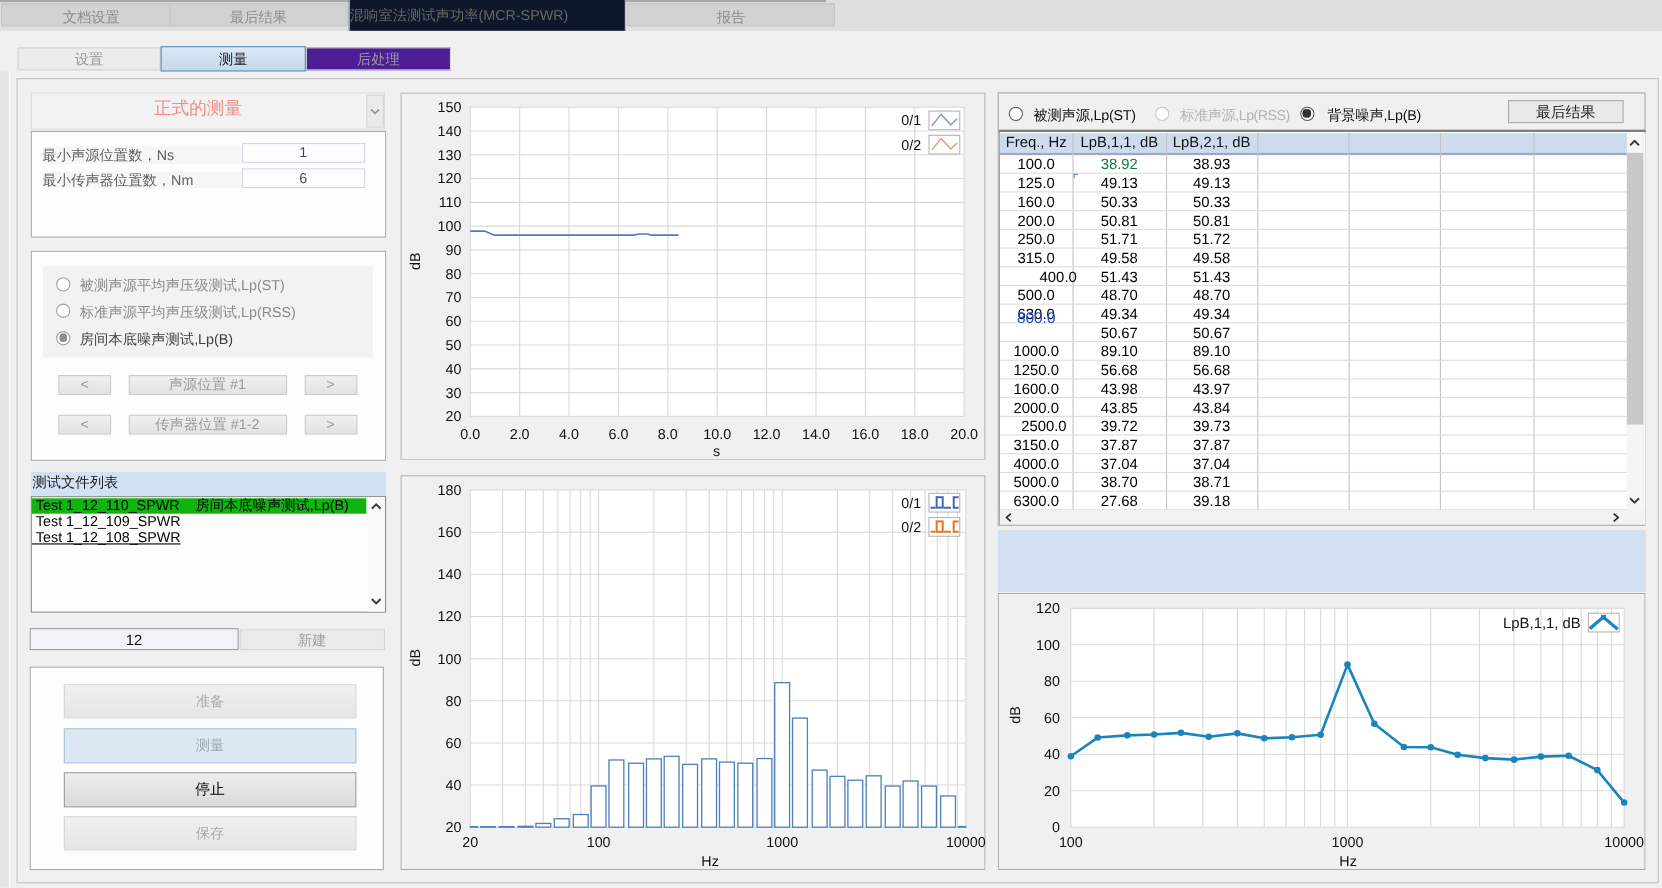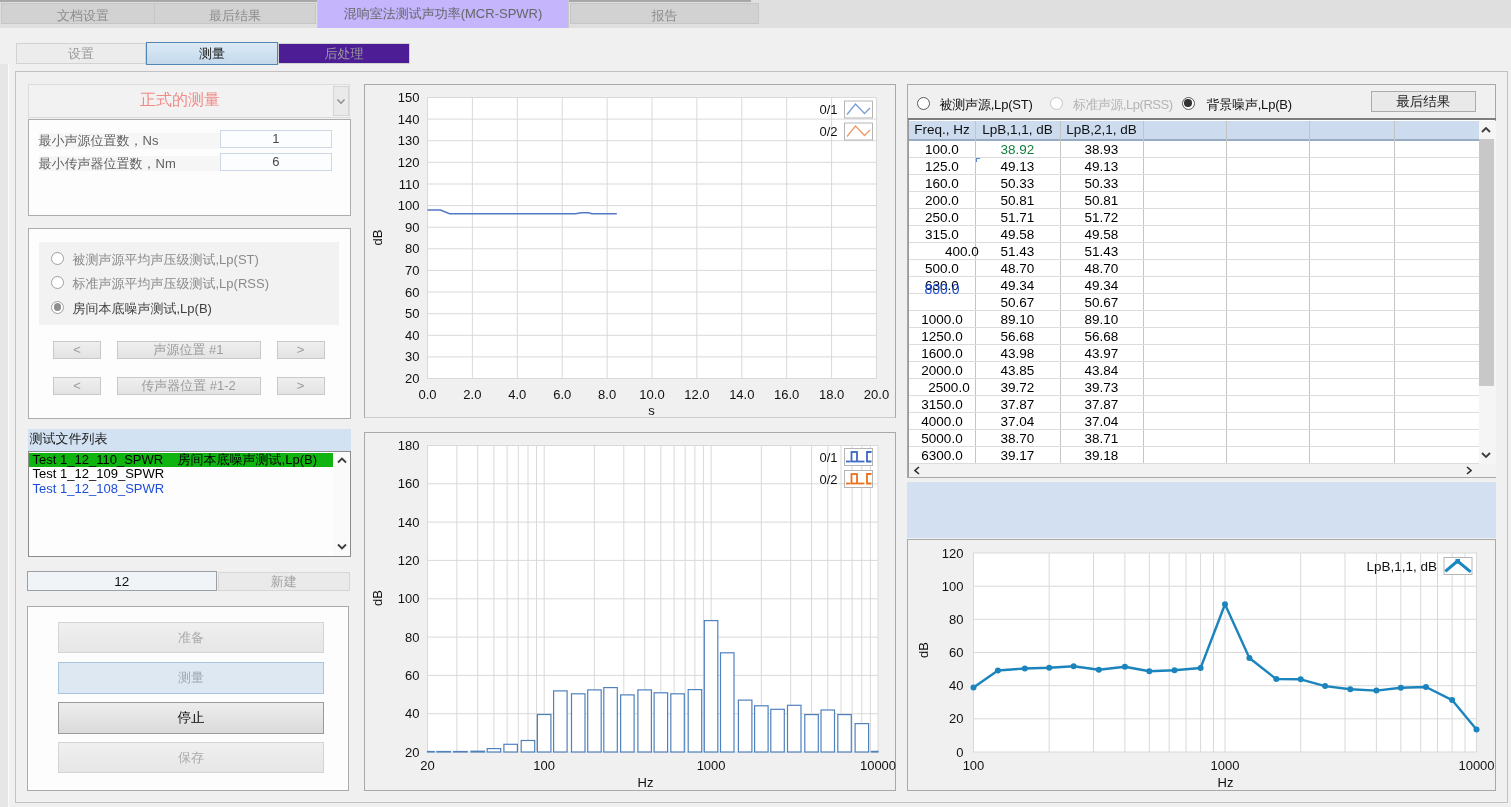--- a/index.html
+++ b/index.html
@@ -5,21 +5,21 @@
 body{width:1511px;height:807px;position:relative;background:#f0f0f0;font-family:"Liberation Sans", sans-serif;overflow:hidden;}
 .abs{position:absolute;box-sizing:border-box;}
 .btn{position:absolute;box-sizing:border-box;background:linear-gradient(#efefef,#e3e3e3);border:1px solid #c9c9c9;color:#9b9b9b;text-align:center;font-size:13px;}
 .gb{position:absolute;box-sizing:border-box;background:#fdfdfd;border:1px solid #adadad;}
 </style></head><body>
 <div class="abs" style="left:0;top:0;width:1511px;height:28px;background:#dfdfdf;"></div>
 <div class="abs" style="left:0;top:0;width:751px;height:2px;background:#a8a8a8;"></div>
 <div class="abs" style="left:1px;top:3px;width:164px;height:21px;background:#d2d2d2;border:1px solid #c6c6c6;color:#8d8d8d;font-size:13px;text-align:center;line-height:23px;">文档设置</div>
 <div class="abs" style="left:154px;top:3px;width:162px;height:21px;background:#d2d2d2;border:1px solid #c6c6c6;color:#8d8d8d;font-size:13px;text-align:center;line-height:23px;">最后结果</div>
 <div class="abs" style="left:570px;top:3px;width:189px;height:21px;background:#d2d2d2;border:1px solid #c6c6c6;color:#8d8d8d;font-size:13px;text-align:center;line-height:23px;">报告</div>
-<div class="abs" style="left:317px;top:0;width:252px;height:28px;background:#c4b5fd;border-left:1px solid #c9c9c9;border-right:1px solid #c9c9c9;color:#666;font-size:13px;text-align:center;line-height:28px;">混响室法测试声功率(MCR-SPWR)</div>
+<div class="abs" style="left:317px;top:0;width:252px;height:28px;background:#0f172a;border-left:1px solid #c9c9c9;border-right:1px solid #c9c9c9;color:#666;font-size:13px;text-align:left;line-height:28px;">混响室法测试声功率(MCR-SPWR)</div>
 <div class="abs" style="left:16px;top:43px;width:130px;height:21px;background:#ececec;border:1px solid #d2d2d2;color:#9a9a9a;font-size:13px;text-align:center;line-height:19px;">设置</div>
 <div class="abs" style="left:146px;top:42px;width:132px;height:23px;background:linear-gradient(#dce9f5,#c3d9ec);border:1px solid #5286b4;color:#1a1a1a;font-size:13px;text-align:center;line-height:21px;">测量</div>
 <div class="abs" style="left:278px;top:43px;width:132px;height:21px;background:#4c1d95;border:1px solid #d2d2d2;color:#9a9a9a;font-size:13px;text-align:center;line-height:19px;">后处理</div>
 <div class="abs" style="left:0;top:64px;width:9px;height:743px;background:#e6e6e6;border-right:1px solid #fbfbfb;"></div>
 <div class="abs" style="left:14.5px;top:71px;width:1493px;height:731.5px;border:1px solid #c2c2c2;background:#f0f0f0;"></div>
 <div class="abs" style="left:28px;top:84px;width:322px;height:33.5px;background:#f2f2f2;border:1px solid #dcdcdc;"></div>
 <div class="abs" style="left:28px;top:84px;width:304px;height:33.5px;color:#f18c88;font-size:16px;text-align:center;line-height:31px;">正式的测量</div>
 <div class="abs" style="left:332.5px;top:86px;width:16px;height:29.5px;background:#eaeaea;border:1px solid #d5d5d5;"></div>
 <svg class="abs" style="left:335.5px;top:98px;" width="10" height="8">
     <polyline points="1.5,1.5 5,5.2 8.5,1.5" fill="none" stroke="#8a8a8a" stroke-width="1.3"></polyline>
@@ -41,21 +41,21 @@
 <div class="btn" style="left:53px;top:340.5px;width:48px;height:18px;line-height:16px;">&lt;</div>
 <div class="btn" style="left:116.5px;top:340.5px;width:144px;height:18px;line-height:16px;">声源位置 #1</div>
 <div class="btn" style="left:276.5px;top:340.5px;width:48px;height:18px;line-height:16px;">&gt;</div>
 <div class="btn" style="left:53px;top:377px;width:48px;height:18px;line-height:16px;">&lt;</div>
 <div class="btn" style="left:116.5px;top:377px;width:144px;height:18px;line-height:16px;">传声器位置 #1-2</div>
 <div class="btn" style="left:276.5px;top:377px;width:48px;height:18px;line-height:16px;">&gt;</div>
 <div class="abs" style="left:27.5px;top:428.5px;width:323.5px;height:22.5px;background:#d3e2f3;color:#1a1a1a;font-size:13px;line-height:19px;padding-left:2px;">测试文件列表</div>
 <div class="abs" style="left:27.5px;top:451px;width:323.5px;height:106px;background:#fdfdfd;border:1px solid #8c8c8c;"></div>
 <div class="abs" style="left:29px;top:452.5px;width:304px;height:14.5px;background:#10b410;color:#000;font-size:13px;line-height:14.5px;white-space:pre;">&nbsp;Test 1_12_110_SPWR&nbsp;&nbsp;&nbsp;&nbsp;房间本底噪声测试,Lp(B)</div>
 <div class="abs" style="left:29px;top:467px;width:304px;height:14.5px;color:#000;font-size:13px;line-height:14.5px;white-space:pre;">&nbsp;Test 1_12_109_SPWR</div>
-<div class="abs" style="left:29px;top:481.5px;width:304px;height:14.5px;color:#1d4ed8;font-size:13px;line-height:14.5px;white-space:pre;">&nbsp;Test 1_12_108_SPWR</div>
+<div class="abs" style="left:29px;top:481.5px;width:304px;height:14.5px;color:#000000;font-size:13px;line-height:14.5px;white-space:pre;text-decoration:underline;">&nbsp;Test 1_12_108_SPWR</div>
 <div class="abs" style="left:333.5px;top:452px;width:16.5px;height:104px;background:#fafafa;"></div>
 <svg class="abs" style="left:337px;top:457px;" width="10" height="7">
     <polyline points="1,5.5 5,1.5 9,5.5" fill="none" stroke="#3c3c3c" stroke-width="1.8"></polyline>
   </svg>
 <svg class="abs" style="left:337px;top:543px;" width="10" height="7">
     <polyline points="1,1.5 5,5.5 9,1.5" fill="none" stroke="#3c3c3c" stroke-width="1.8"></polyline>
   </svg>
 <div class="abs" style="left:27px;top:570.5px;width:189.5px;height:20.5px;background:#f1f4f6;border:1px solid #9aa0a6;color:#111;font-size:13.5px;text-align:center;line-height:19px;">12</div>
 <div class="abs" style="left:217.5px;top:571.5px;width:132.5px;height:19px;background:#eaeaea;border:1px solid #d6d6d6;color:#9f9f9f;font-size:13px;text-align:center;line-height:17px;">新建</div>
 <div class="gb" style="left:27px;top:606px;width:322px;height:185px;border-color:#aaa;"></div>
@@ -316,21 +316,21 @@
 <div style="position:absolute;left:909px;top:428.5px;width:569.5px;height:1px;background:#dcdcdc;"></div>
 <div style="position:absolute;left:909px;top:412.5px;width:66px;height:17.0px;line-height:17.0px;text-align:center;font-size:13.5px;color:#000;">4000.0</div>
 <div style="position:absolute;left:975px;top:412.5px;width:85px;height:17.0px;line-height:17.0px;text-align:center;font-size:13.5px;color:#000;">37.04</div>
 <div style="position:absolute;left:1060px;top:412.5px;width:83px;height:17.0px;line-height:17.0px;text-align:center;font-size:13.5px;color:#000;">37.04</div>
 <div style="position:absolute;left:909px;top:445.5px;width:569.5px;height:1px;background:#dcdcdc;"></div>
 <div style="position:absolute;left:909px;top:429.5px;width:66px;height:17.0px;line-height:17.0px;text-align:center;font-size:13.5px;color:#000;">5000.0</div>
 <div style="position:absolute;left:975px;top:429.5px;width:85px;height:17.0px;line-height:17.0px;text-align:center;font-size:13.5px;color:#000;">38.70</div>
 <div style="position:absolute;left:1060px;top:429.5px;width:83px;height:17.0px;line-height:17.0px;text-align:center;font-size:13.5px;color:#000;">38.71</div>
 <div style="position:absolute;left:909px;top:462.5px;width:569.5px;height:1px;background:#dcdcdc;"></div>
 <div style="position:absolute;left:909px;top:446.5px;width:66px;height:17.0px;line-height:17.0px;text-align:center;font-size:13.5px;color:#000;">6300.0</div>
-<div style="position:absolute;left:975px;top:446.5px;width:85px;height:17.0px;line-height:17.0px;text-align:center;font-size:13.5px;color:#000;">39.17</div>
+<div style="position:absolute;left:975px;top:446.5px;width:85px;height:17.0px;line-height:17.0px;text-align:center;font-size:13.5px;color:#000;">27.68</div>
 <div style="position:absolute;left:1060px;top:446.5px;width:83px;height:17.0px;line-height:17.0px;text-align:center;font-size:13.5px;color:#000;">39.18</div>
 <div style="position:absolute;left:975.5px;top:157.5px;width:4px;height:1px;background:#5588cc;"></div>
 <div style="position:absolute;left:975.5px;top:157.5px;width:1px;height:4px;background:#5588cc;"></div>
 <div style="position:absolute;left:1478.5px;top:121px;width:17px;height:342.5px;background:#f5f5f5;"></div>
 <svg style="position:absolute;left:1480.5px;top:127px;" width="10" height="6">
     <polyline points="1,5 5,1 9,5" fill="none" stroke="#3c3c3c" stroke-width="1.8"></polyline>
   </svg>
 <svg style="position:absolute;left:1480.5px;top:452px;" width="10" height="6">
     <polyline points="1,1 5,5 9,1" fill="none" stroke="#3c3c3c" stroke-width="1.8"></polyline>
   </svg>

